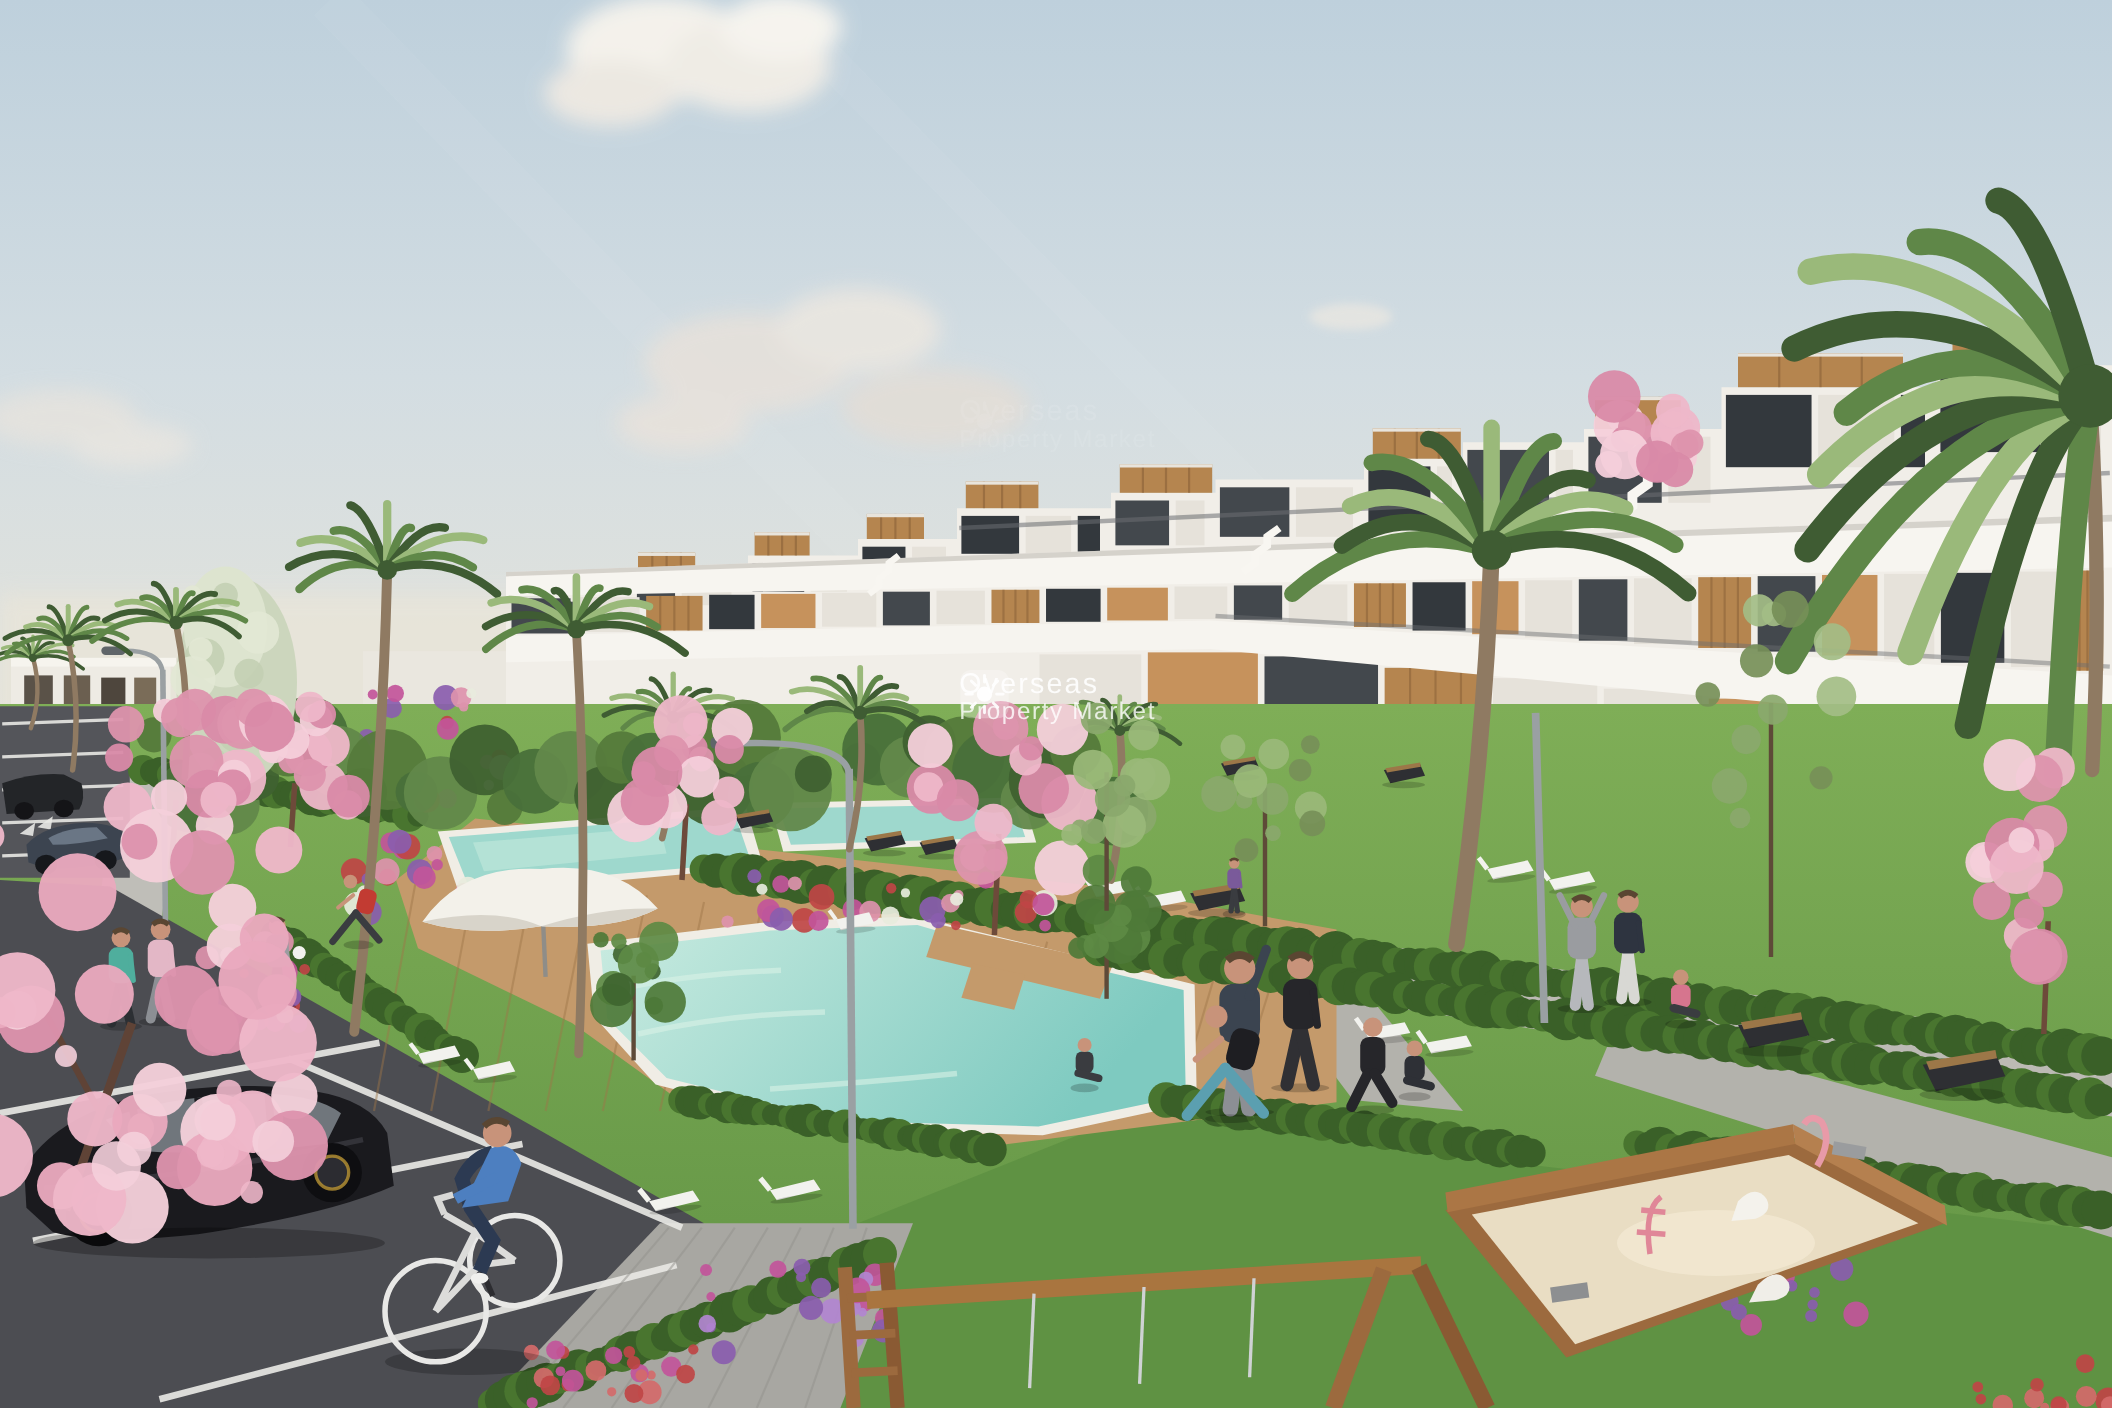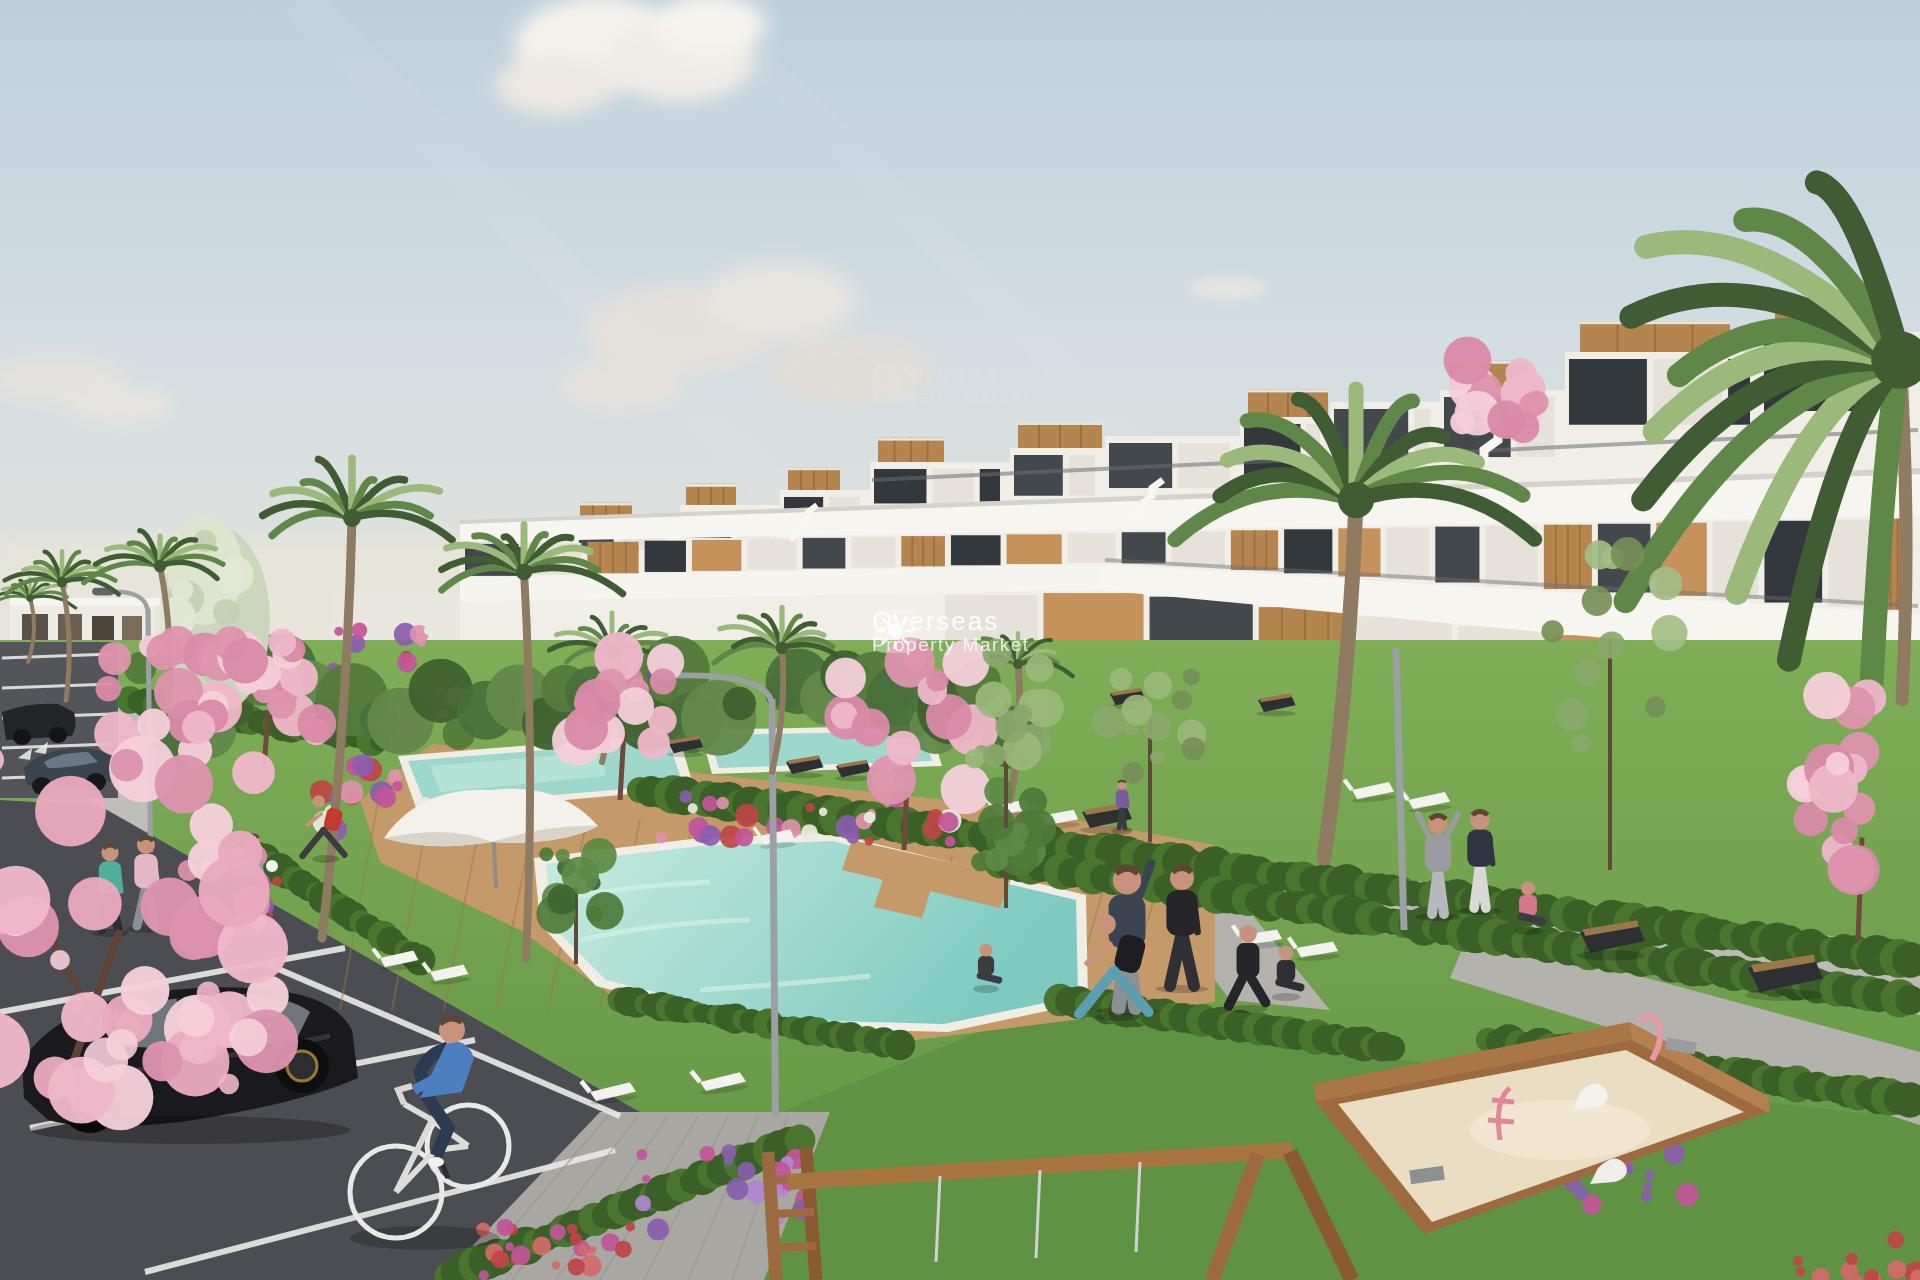--- a/index.html
+++ b/index.html
@@ -7,21 +7,21 @@
          font-family:"Liberation Sans",sans-serif;}
   .stage svg{position:absolute;left:0;top:0;}
   .watermark{position:absolute;display:flex;align-items:center;gap:10px;
              pointer-events:none;}
   .wm-main{left:872px;top:608px;}
   .wm-faint{left:872px;top:360px;opacity:.10;}
   .wm-icon{width:46px;height:46px;flex:0 0 auto;}
   .wm-text{display:flex;flex-direction:column;line-height:1.05;}
   .wm-brand{font-size:26px;letter-spacing:2px;color:rgba(255,255,255,.88);
             font-weight:400;}
-  .wm-tagline{font-size:19px;letter-spacing:1.5px;color:rgba(255,255,255,.80);}
+  .wm-tagline{font-size:22px;letter-spacing:1.5px;color:rgba(255,255,255,.80);}
 </style>
 </head>
 <body>
 
 <div class="stage">
 <svg id="scene" width="1920" height="1280" viewBox="0 0 1920 1280">
   <defs>
     <linearGradient id="skyG" x1="0" y1="0" x2="0" y2="1">
       <stop offset="0" stop-color="#bed0dc"></stop>
       <stop offset="0.45" stop-color="#d3dde2"></stop>

